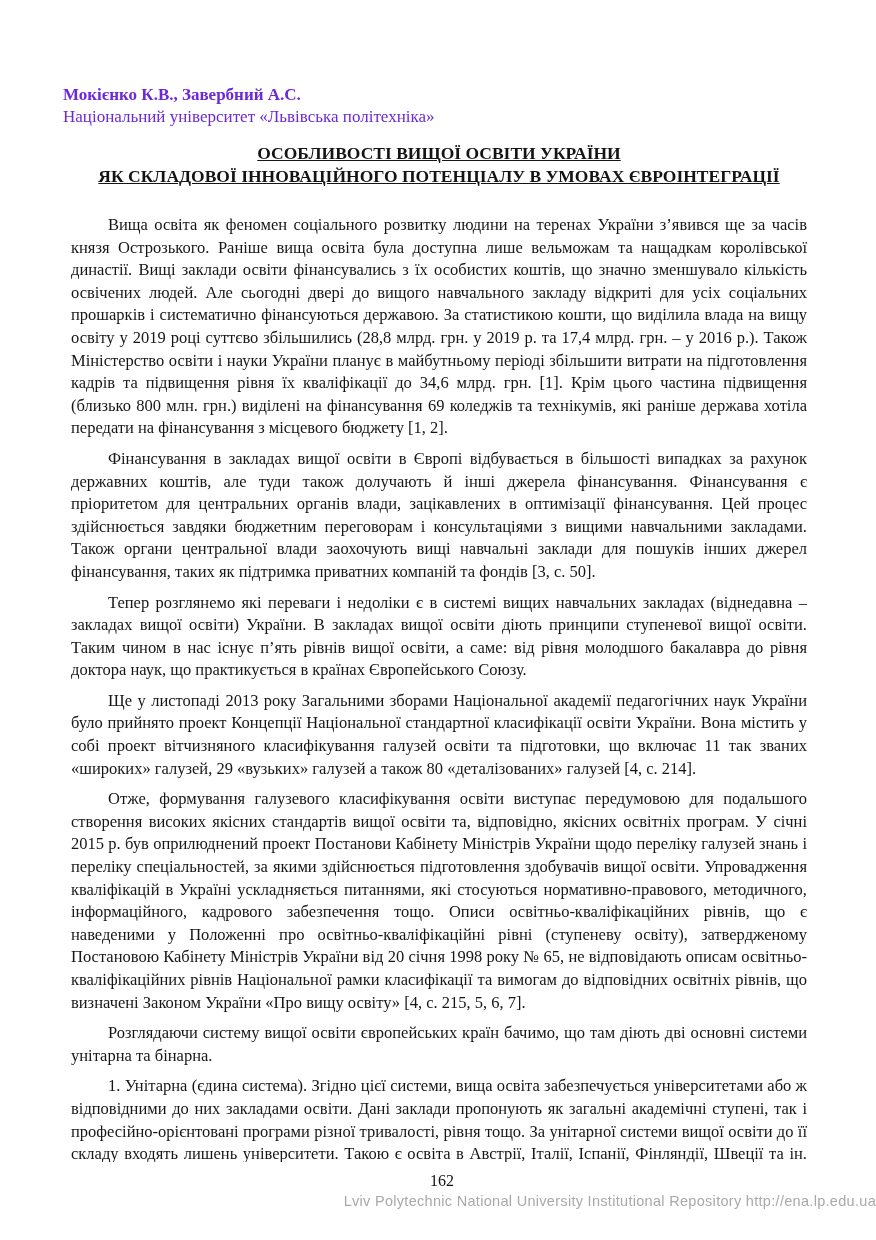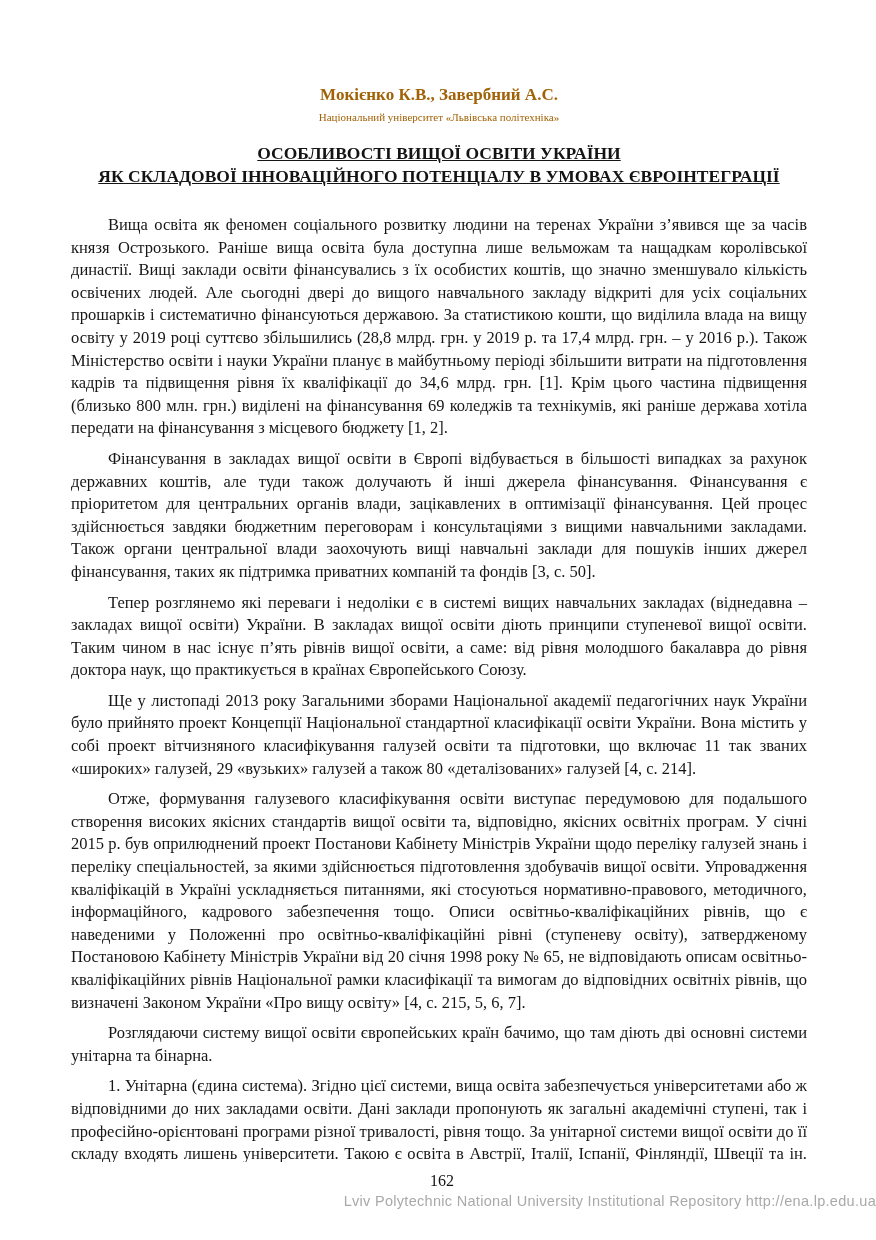--- a/index.html
+++ b/index.html
@@ -17,30 +17,30 @@
   .page {
     position: absolute;
     inset: 0;
     background: #ffffff;
   }
   .byline {
     position: absolute;
     top: 84px;
     left: 63px;
     right: 61px;
-    text-align: center;
-    color: #a16207;
+    text-align: left;
+    color: #6d28d9;
   }
   .authors {
     font-weight: bold;
     font-size: 17px;
     line-height: 22px;
   }
   .affiliation {
-    font-size: 11px;
+    font-size: 17px;
     line-height: 22px;
   }
   .article-title {
     position: absolute;
     top: 142px;
     left: 43px;
     right: 41px;
     text-align: center;
     font-weight: bold;
     font-size: 17.5px;

